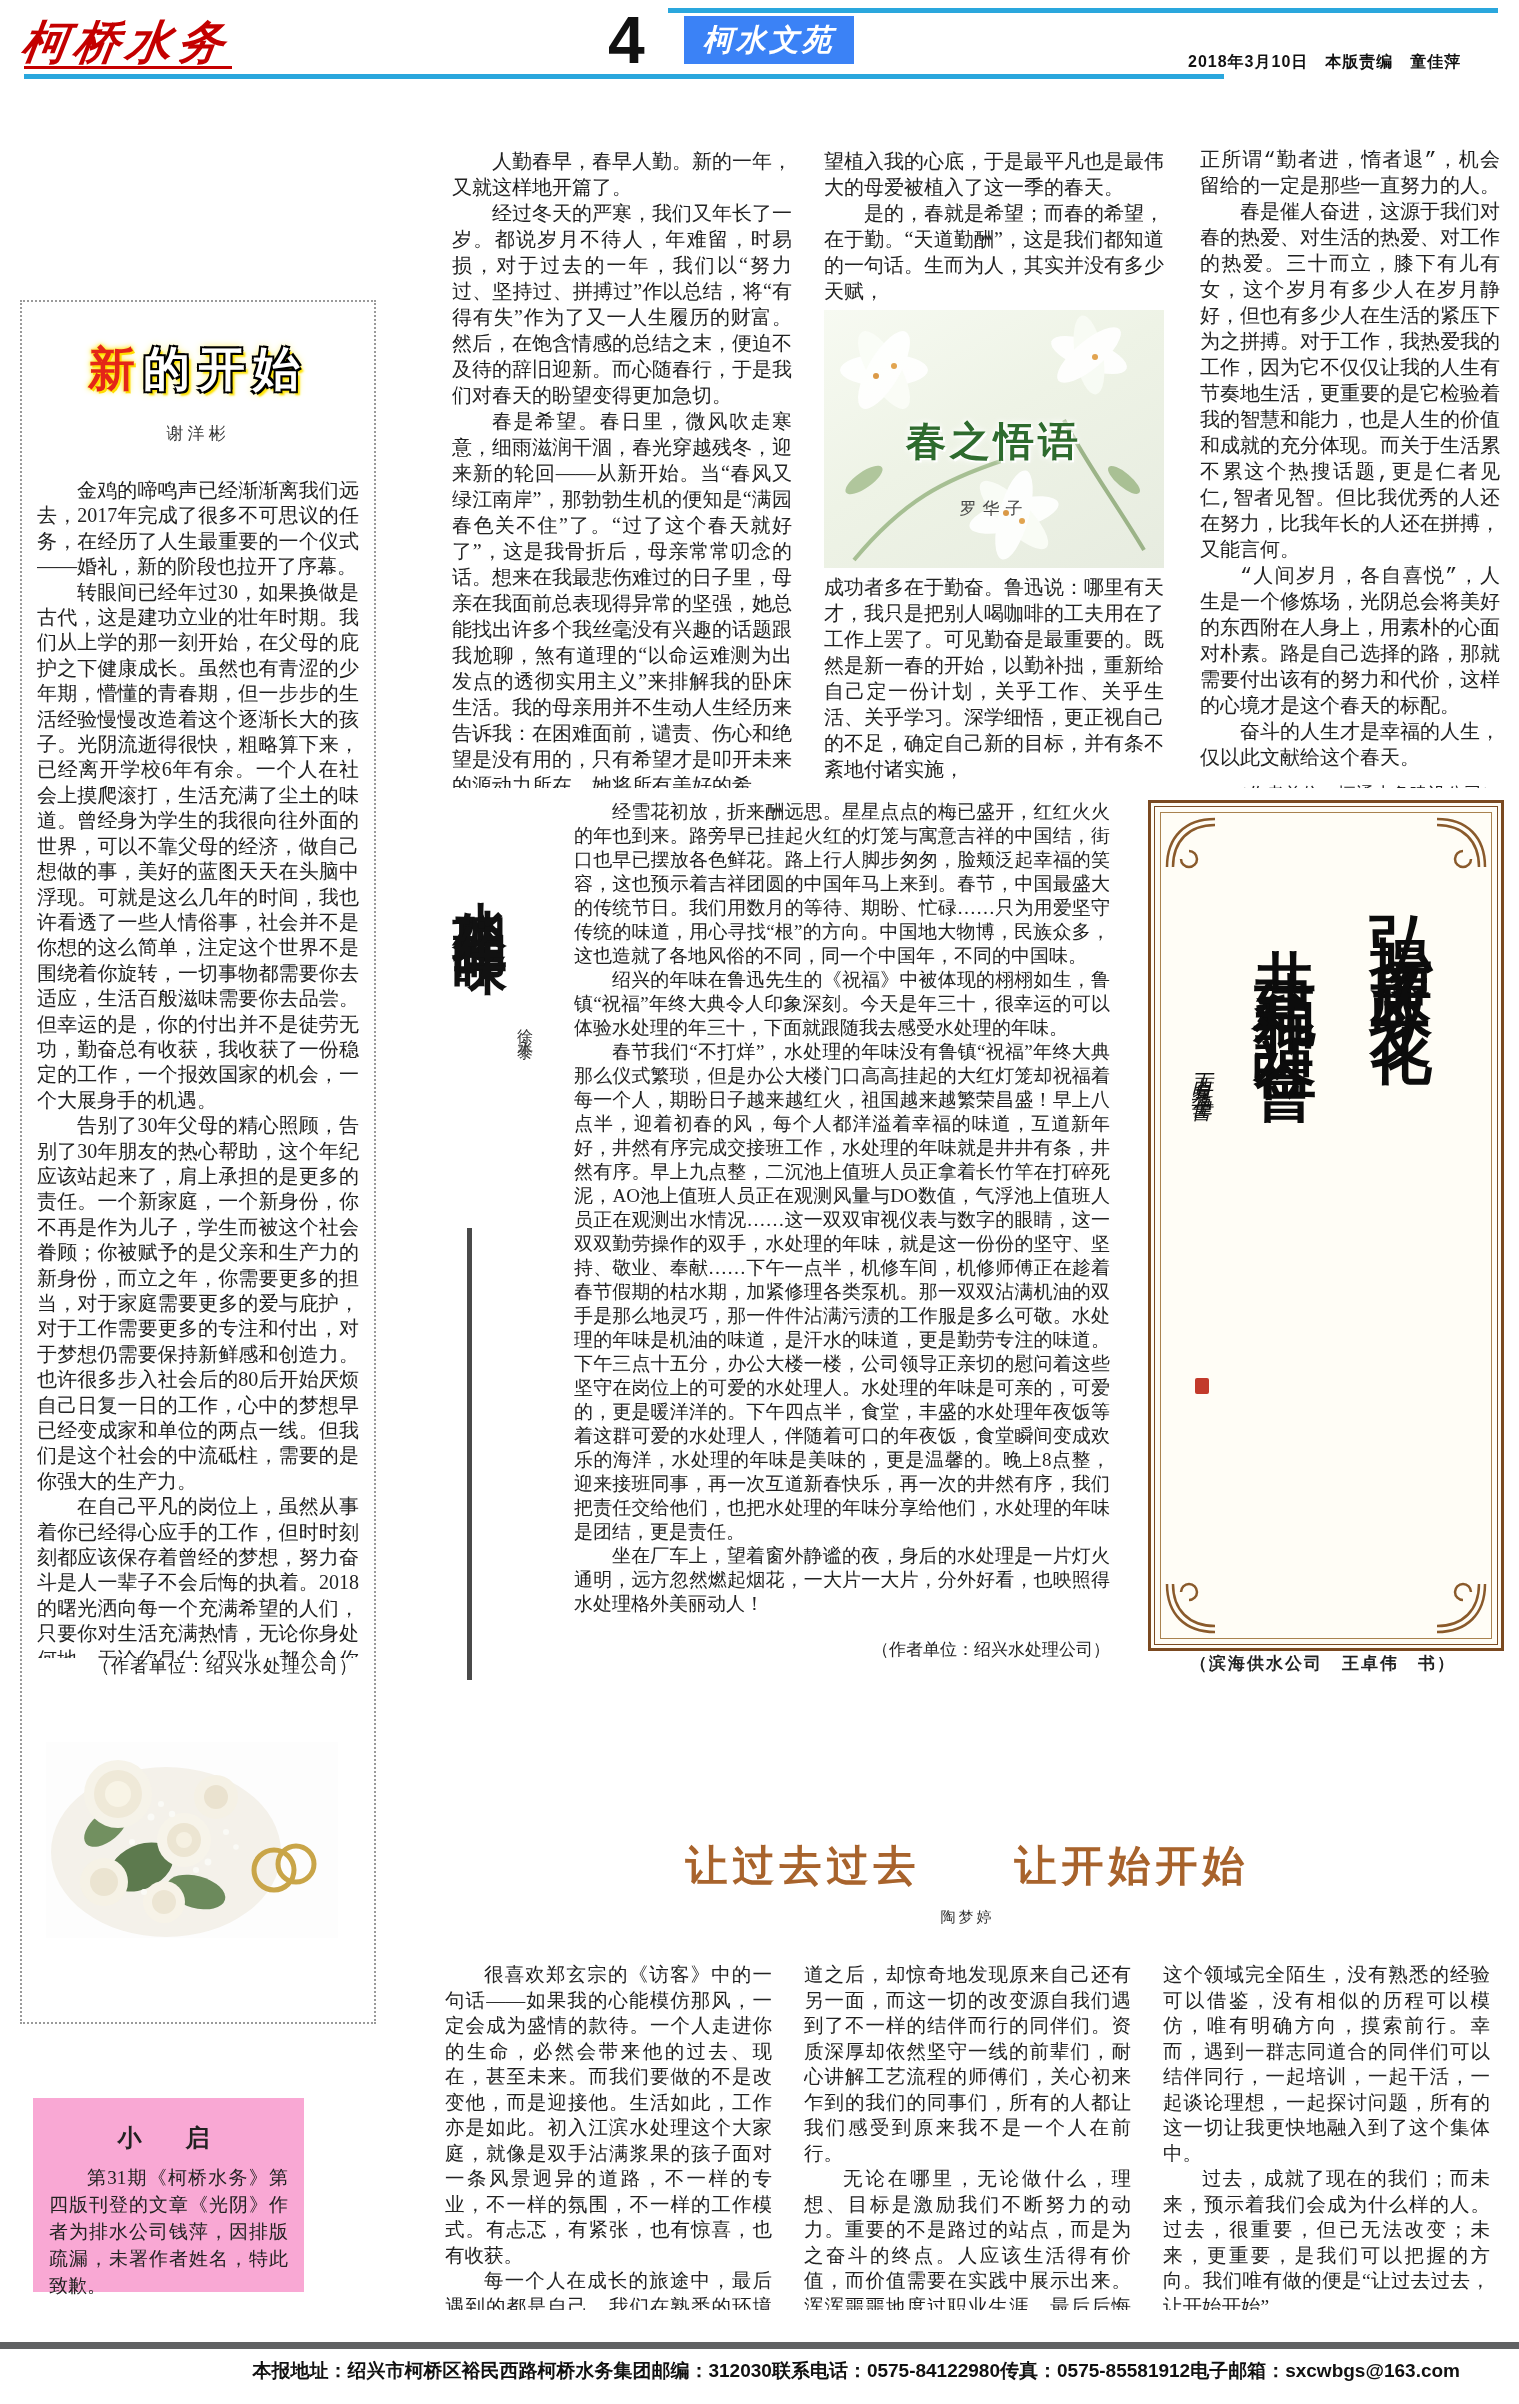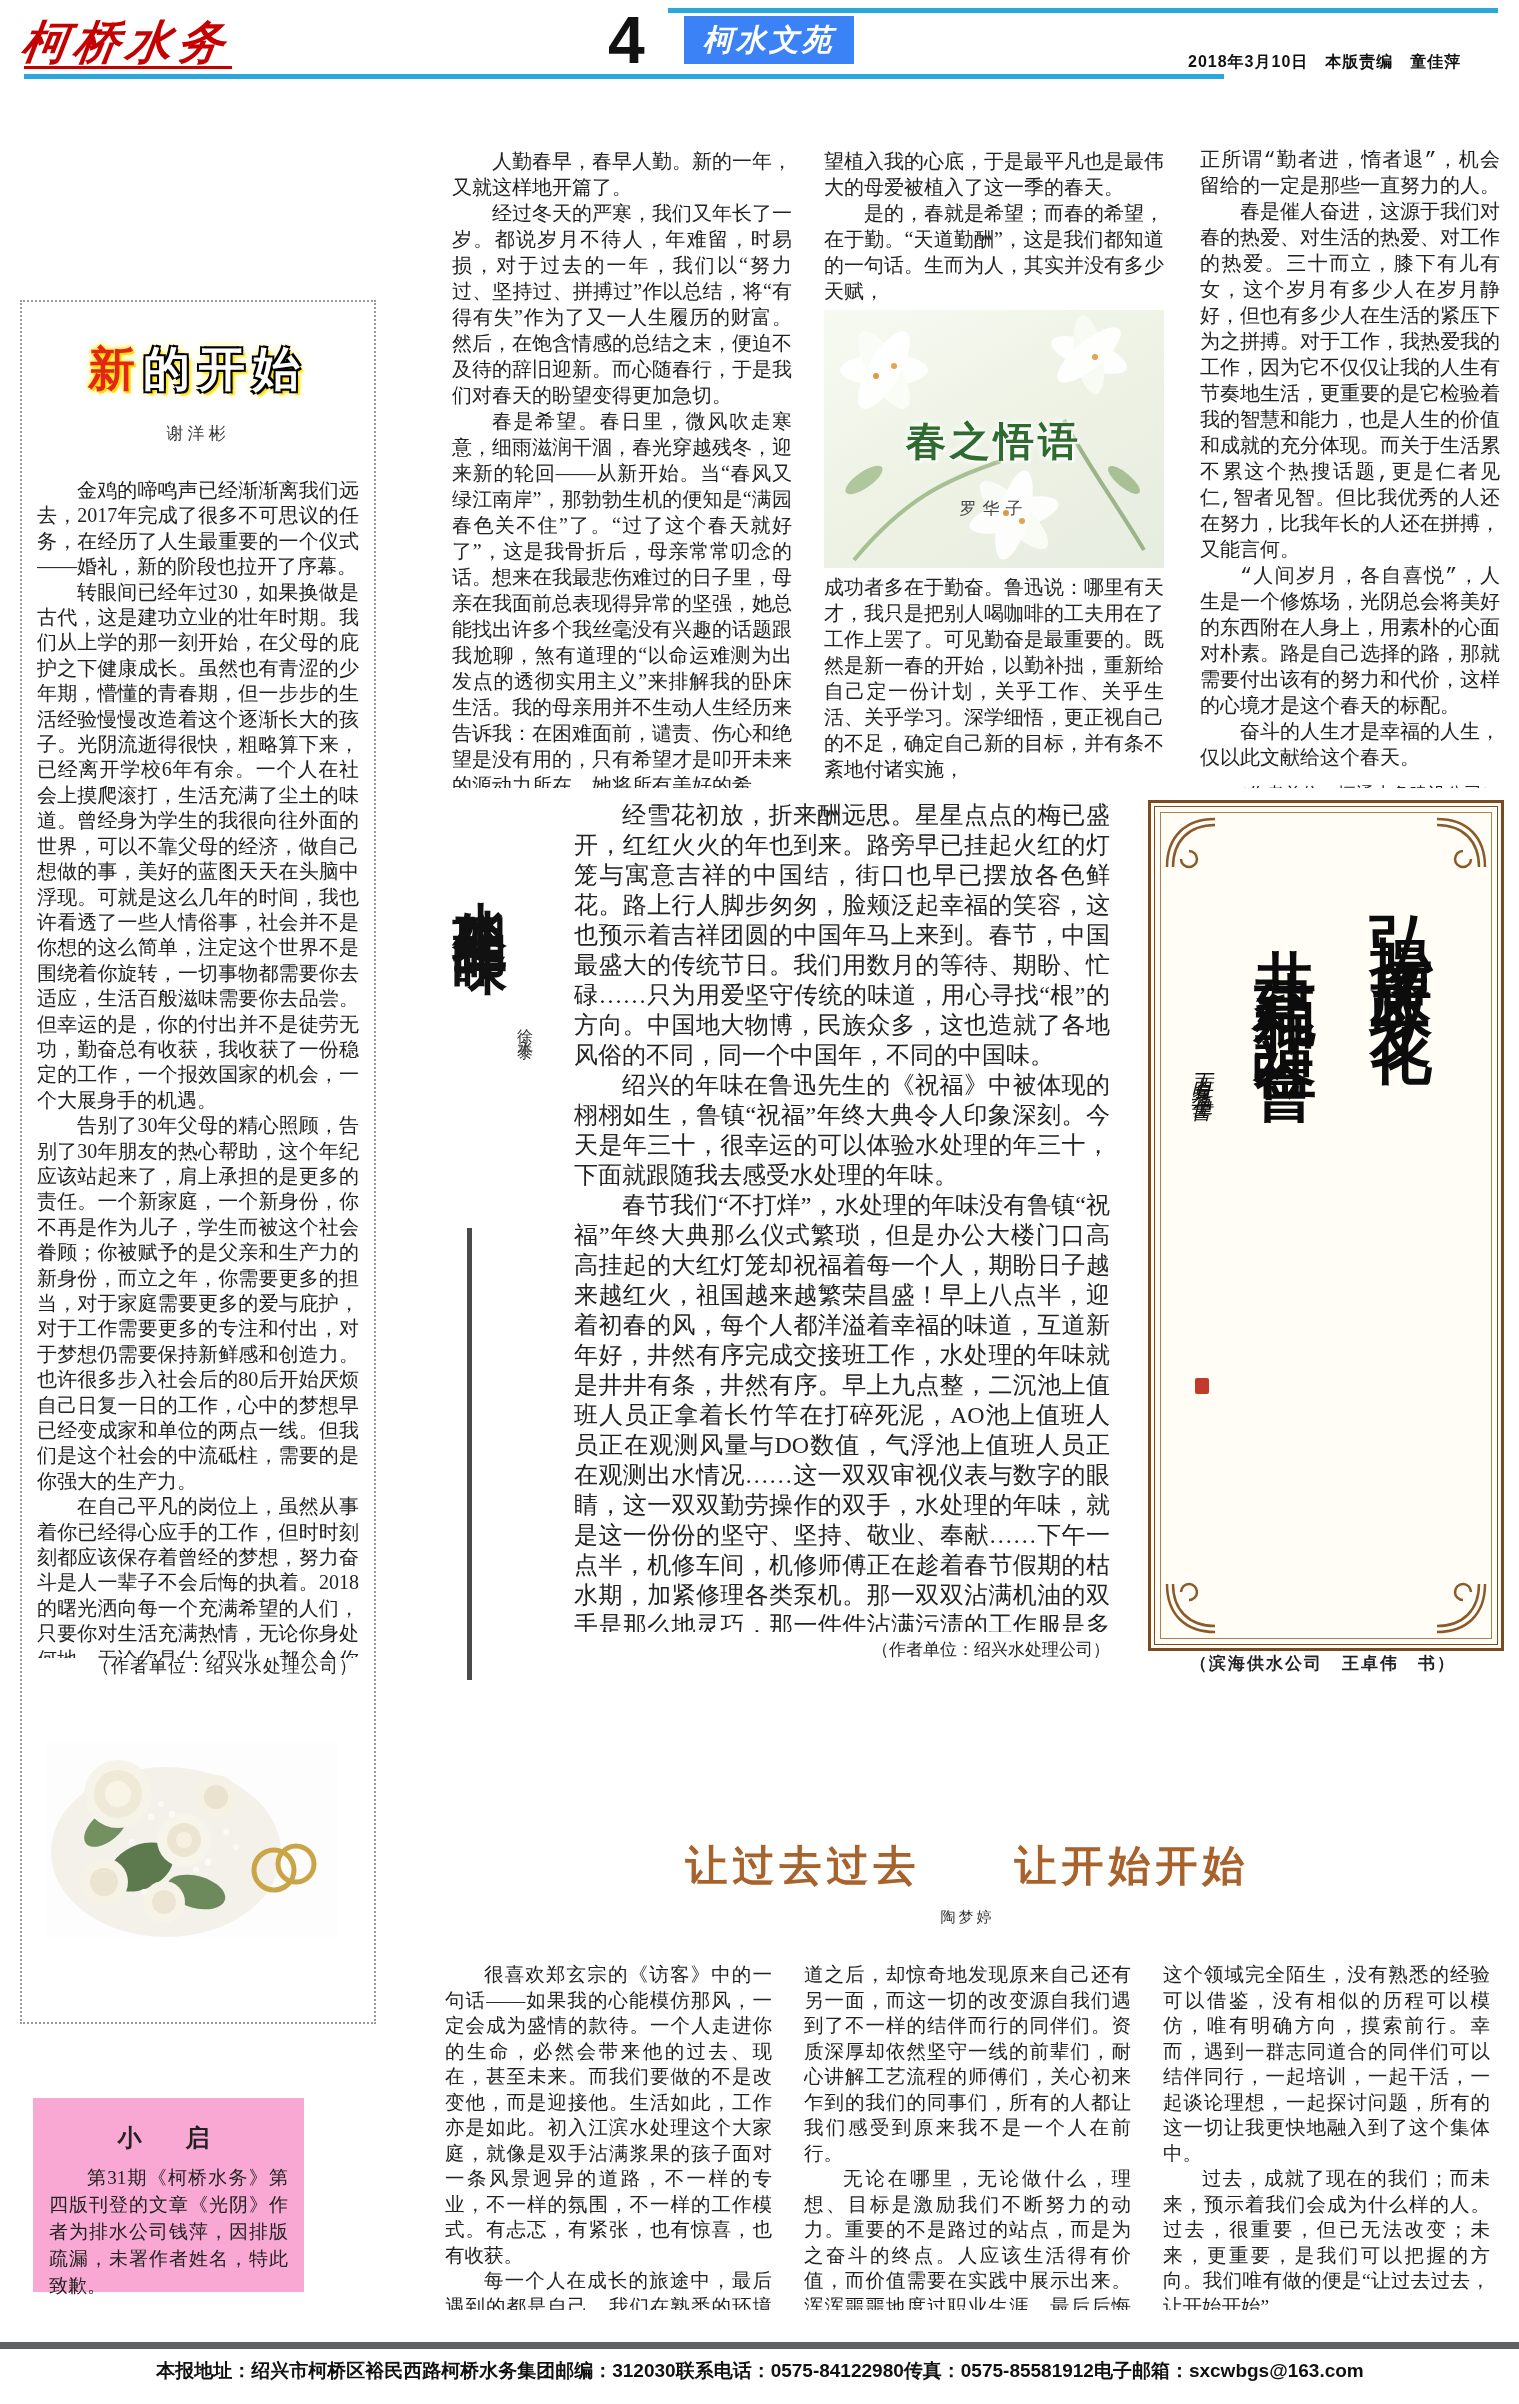--- a/index.html
+++ b/index.html
@@ -51,21 +51,21 @@
   .sf-title{position:absolute;left:0;top:118px;width:100%;text-align:center;font-size:40px;font-weight:bold;
             color:#2e6b2e;font-family:"Liberation Sans","DejaVu Sans",sans-serif;letter-spacing:4px;
             text-shadow:0 0 4px #fff,0 0 8px #fff,2px 2px 0 #fff;}
   .sf-author{position:absolute;left:0;top:186px;width:100%;text-align:center;font-size:17px;color:#444;letter-spacing:6px;}
   
   .v-title{left:444px;top:858px;writing-mode:vertical-rl;font-size:54px;font-weight:bold;color:#111;
            letter-spacing:8px;font-family:"Liberation Sans","DejaVu Sans",sans-serif;}
   .v-author{left:514px;top:1016px;writing-mode:vertical-rl;font-size:16px;color:#333;letter-spacing:8px;}
   .v-rule{left:467px;top:1228px;width:5px;height:452px;background:#4a4a4a;}
   .mid-article{left:574px;top:800px;width:536px;height:880px;}
-  .mid-body{height:832px;overflow:hidden;font-size:24px;line-height:30px;text-align:justify;}
+  .mid-body{height:832px;overflow:hidden;font-size:19px;line-height:24px;text-align:justify;}
   .mid-body p{margin:0;}
   .mid-byline{position:absolute;top:838px;right:0;font-size:17px;}
   
   .callig{left:1148px;top:800px;width:350px;height:845px;background:#fffdf6;
           border:3px solid #7b4a21;box-shadow:inset 0 0 0 3px #fffdf6,inset 0 0 0 4px #7b4a21,inset 0 0 0 9px #fffdf6,inset 0 0 0 10px #a9824f;}
   .cal-line{position:absolute;writing-mode:vertical-rl;font-weight:bold;color:#0c0c0c;
             font-size:62px;font-family:"DejaVu Serif","Liberation Serif",serif;letter-spacing:22px;}
   .cal-r{right:58px;top:62px;}
   .cal-l{left:92px;top:96px;}
   .cal-sig{position:absolute;left:38px;top:255px;writing-mode:vertical-rl;font-size:20px;color:#111;letter-spacing:4px;
@@ -81,21 +81,21 @@
   .bot-article .col{font-size:19.5px;line-height:25.5px;text-align:justify;height:348px;overflow:hidden;}
   .bcol{width:327px;}
   .bcol+.bcol{margin-left:32px;}
   
   .notice{left:33px;top:2098px;width:271px;height:194px;background:#f9a8d4;}
   .notice-title{position:absolute;top:24px;left:0;width:100%;text-align:center;font-size:24px;font-weight:bold;letter-spacing:10px;
                 font-family:"Liberation Sans","DejaVu Sans",sans-serif;}
   .notice-body{position:absolute;top:66px;left:16px;right:16px;font-size:19px;line-height:27px;text-align:justify;}
   
   .footer-bar{left:0;top:2342px;width:1519px;height:7px;background:#606163;}
-  .footer-row{left:60px;top:2358px;width:1400px;display:flex;justify-content:center;
+  .footer-row{left:60px;top:2358px;width:1400px;display:flex;justify-content:flex-end;
               font-size:19px;font-weight:bold;color:#111;
               font-family:"Liberation Sans","DejaVu Sans",sans-serif;}
 </style>
 </head>
 <body>
 
 <div id="page">
 
   <div class="abs masthead">柯桥水务</div>
   <div class="abs masthead-line"></div>

